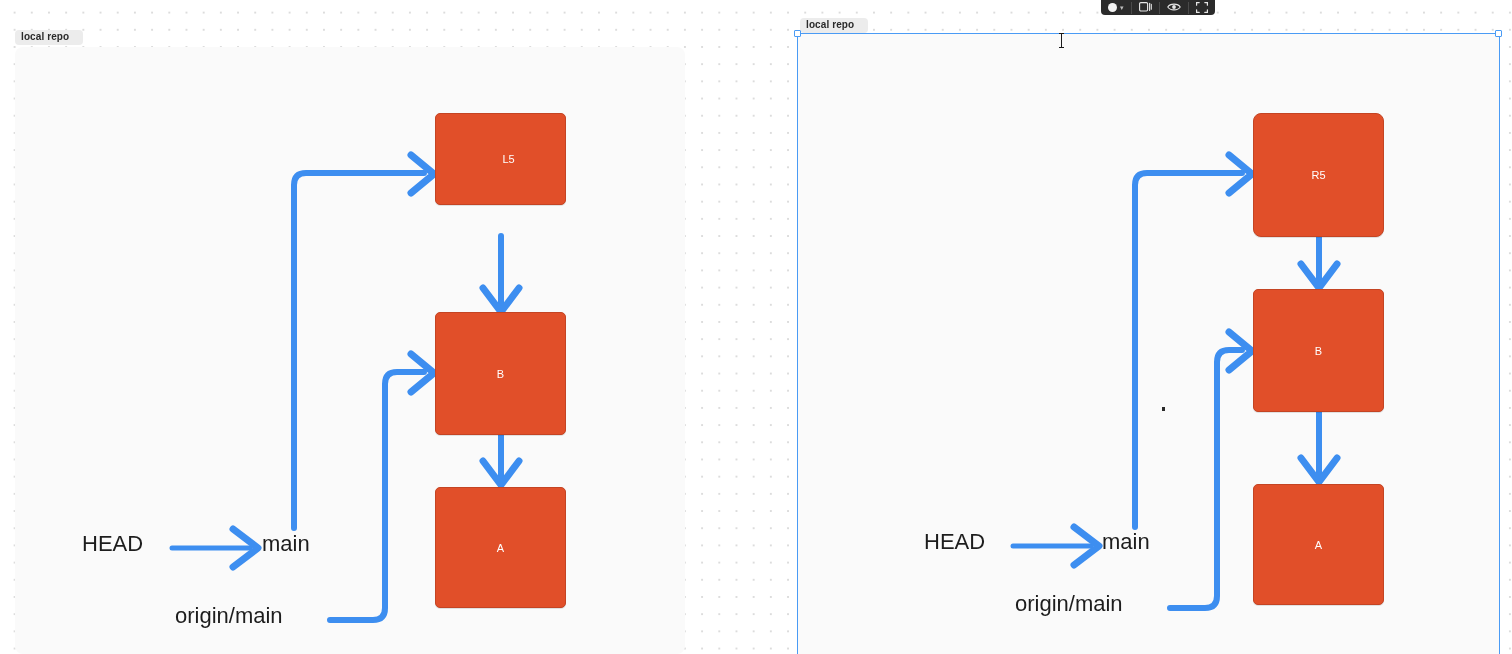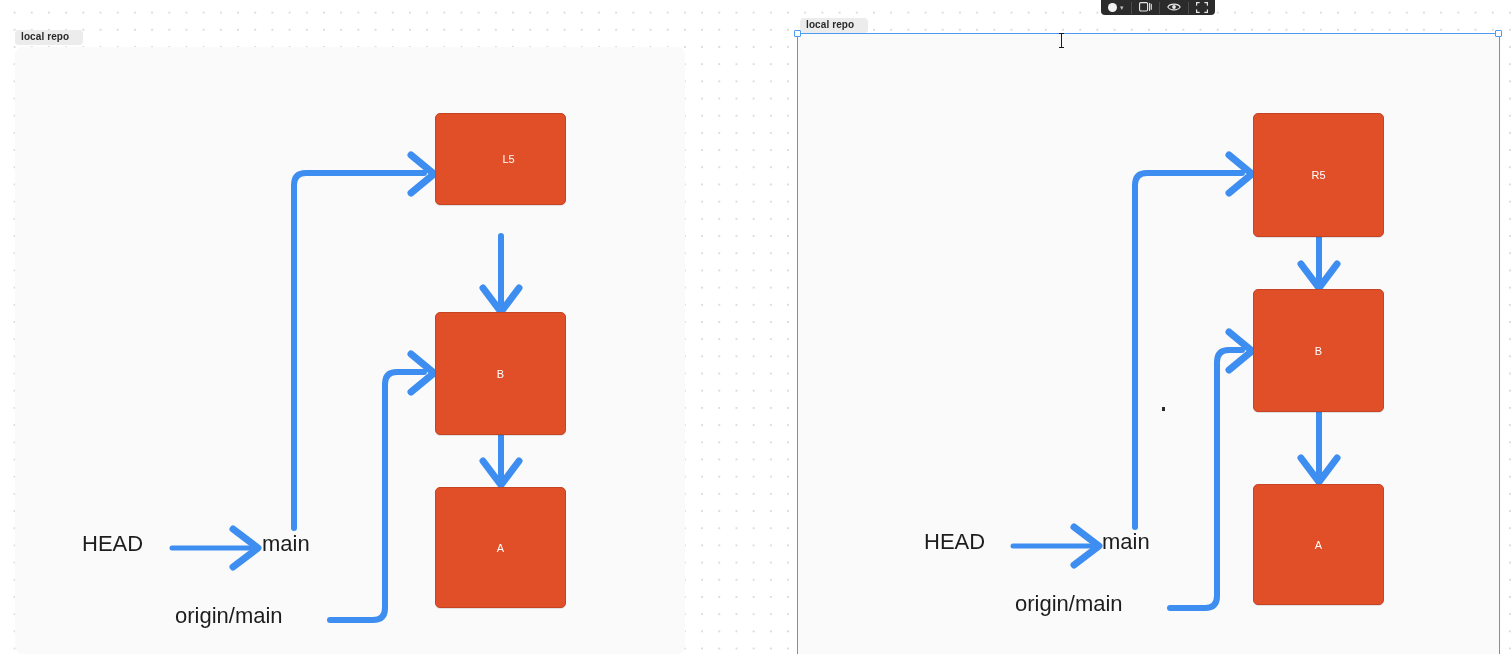--- a/index.html
+++ b/index.html
@@ -269,21 +269,21 @@
 </svg>
 
 <div class="node" style="left:435px; top:113px; width:131px; height:92px;padding-left:16px;">L5</div>
 <div class="node" style="left:435px; top:312px; width:131px; height:123px;">B</div>
 <div class="node" style="left:435px; top:487px; width:131px; height:121px;">A</div>
 
 <div class="ref-label" style="left:82px; top:533px;">HEAD</div>
 <div class="ref-label" style="left:262px; top:533px;">main</div>
 <div class="ref-label" style="left:175px; top:605px;">origin/main</div>
 
-<div class="node" style="left:1253px; top:113px; width:131px; height:124px;">R5</div>
+<div class="node" style="left:1253px; top:113px; width:131px; height:124px;border-radius:8px;">R5</div>
 <div class="node" style="left:1253px; top:289px; width:131px; height:123px;">B</div>
 <div class="node" style="left:1253px; top:484px; width:131px; height:121px;">A</div>
 
 <div class="ref-label" style="left:924px; top:531px;">HEAD</div>
 <div class="ref-label" style="left:1102px; top:531px;">main</div>
 <div class="ref-label" style="left:1015px; top:593px;">origin/main</div>
 
 <div id="stray-dot"></div>
 
 <div id="toolbar">

